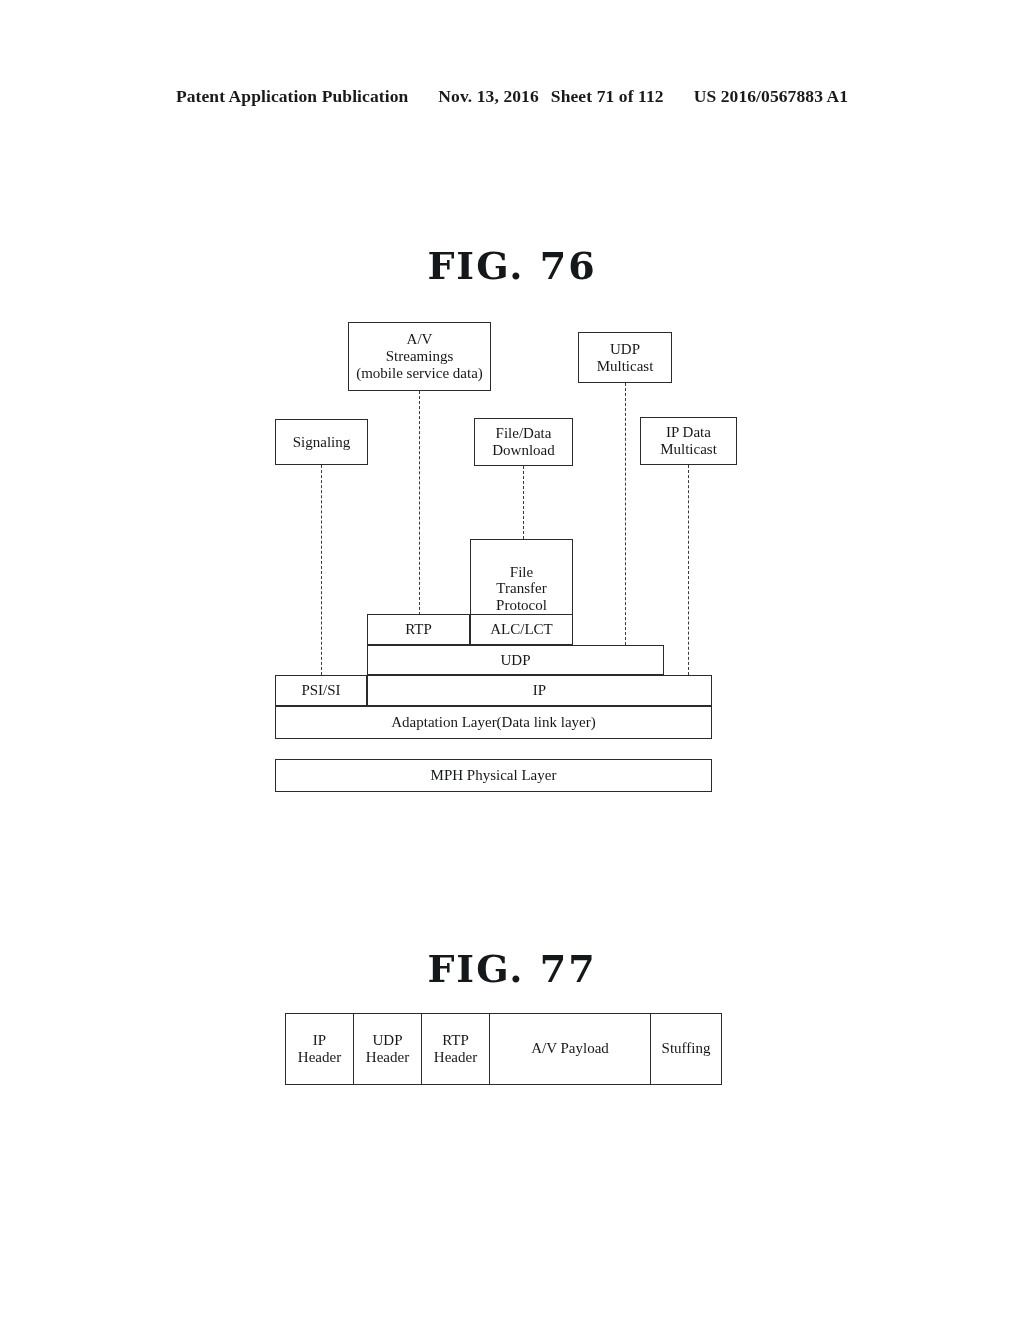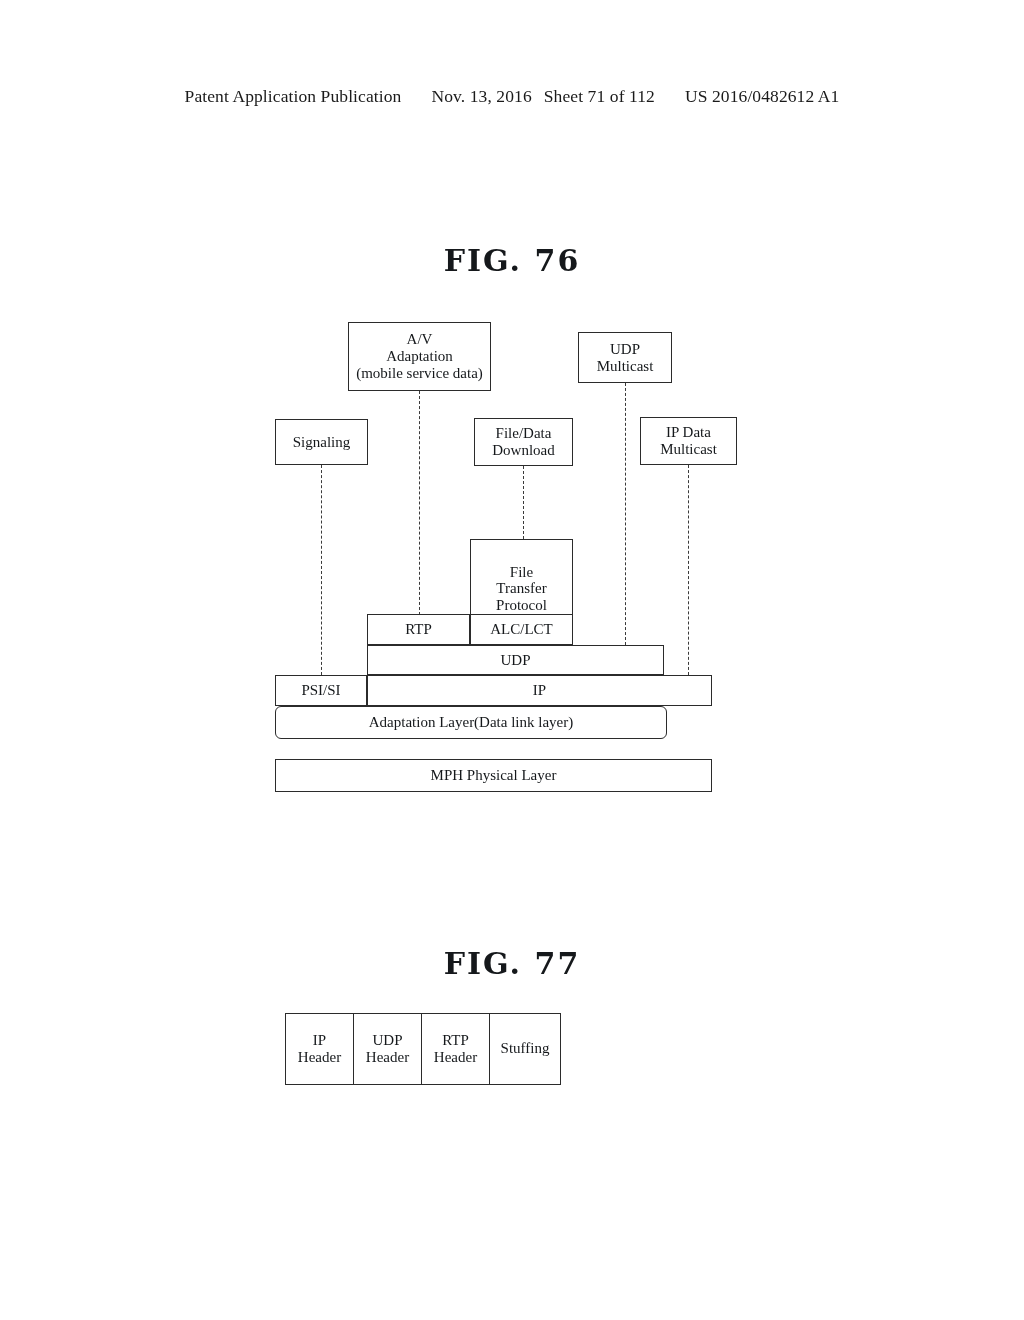--- a/index.html
+++ b/index.html
@@ -19,37 +19,37 @@
   
   .pub-header {
     position: absolute;
     top: 86px;
     left: 0;
     width: 1024px;
     display: flex;
     justify-content: center;
     align-items: baseline;
     font-family: "Liberation Serif", "DejaVu Serif", serif;
-    font-weight: normal;
+    font-weight: bold;
     font-size: 17.5px;
     letter-spacing: 0.1px;
     white-space: nowrap;
   }
   .pub-header .seg { display: inline-block; }
   .pub-header .gap-lg { width: 30px; }
   .pub-header .gap-sm { width: 12px; }
 
   
   .fig-title {
     position: absolute;
     width: 1024px;
     text-align: center;
     font-family: "DejaVu Serif", "Liberation Serif", serif;
     font-weight: bold;
-    font-size: 30px;
+    font-size: 38px;
     letter-spacing: 2px;
     color: #15181b;
   }
   #fig76-title { top: 243px; }
   #fig77-title { top: 946px; }
 
   
   .dbox {
     position: absolute;
     box-sizing: border-box;
@@ -118,34 +118,34 @@
 </head>
 <body>
 
 <div class="pub-header">
   <span class="seg">Patent Application Publication</span>
   <span class="gap-lg"></span>
   <span class="seg">Nov. 13, 2016</span>
   <span class="gap-sm"></span>
   <span class="seg">Sheet 71 of 112</span>
   <span class="gap-lg"></span>
-  <span class="seg">US 2016/0482612 A1</span>
+  <span class="seg">US 2016/0567883 A1</span>
 </div>
 
 <div class="fig-title" id="fig76-title">FIG. 76</div>
 
 <div class="vline" style="left:419px; top:391px; height:224px;"></div>
 <div class="vline" style="left:625px; top:383px; height:262px;"></div>
 <div class="vline" style="left:321px; top:465px; height:210px;"></div>
 <div class="vline" style="left:523px; top:466px; height:73px;"></div>
 <div class="vline" style="left:688px; top:465px; height:210px;"></div>
 
 <div class="dbox" style="left:348px; top:322px; width:143px; height:69px;text-align:center;">
   <span class="ln">A/V</span>
-  <span class="ln">Adaptation</span>
+  <span class="ln">Streamings</span>
   <span class="ln">(mobile service data)</span>
 </div>
 
 <div class="dbox" style="left:578px; top:332px; width:94px; height:51px;">
   <span class="ln">UDP</span>
   <span class="ln">Multicast</span>
 </div>
 
 <div class="dbox" style="left:275px; top:419px; width:93px; height:46px;">
   <span class="ln">Signaling</span>
@@ -180,21 +180,21 @@
 </div>
 
 <div class="band" style="left:275px; top:675px; width:92px; height:31px;">
   <span>PSI/SI</span>
 </div>
 
 <div class="band" style="left:367px; top:675px; width:345px; height:31px;">
   <span>IP</span>
 </div>
 
-<div class="band" style="left:275px; top:706px; width:392px; height:33px;border-radius:6px;">
+<div class="band" style="left:275px; top:706px; width:437px; height:33px;">
   <span>Adaptation Layer(Data link layer)</span>
 </div>
 
 <div class="band" style="left:275px; top:759px; width:437px; height:33px;">
   <span>MPH Physical Layer</span>
 </div>
 
 <div class="fig-title" id="fig77-title">FIG. 77</div>
 
 <div id="fig77-strip">
@@ -203,16 +203,19 @@
     <span class="ln">Header</span>
   </div>
   <div class="cell" style="width:68px;">
     <span class="ln">UDP</span>
     <span class="ln">Header</span>
   </div>
   <div class="cell" style="width:68px;">
     <span class="ln">RTP</span>
     <span class="ln">Header</span>
   </div>
+  <div class="cell" style="width:161px;">
+    <span class="ln">A/V Payload</span>
+  </div>
   <div class="cell" style="width:70px;">
     <span class="ln">Stuffing</span>
   </div>
 </div>
 
 </body></html>

